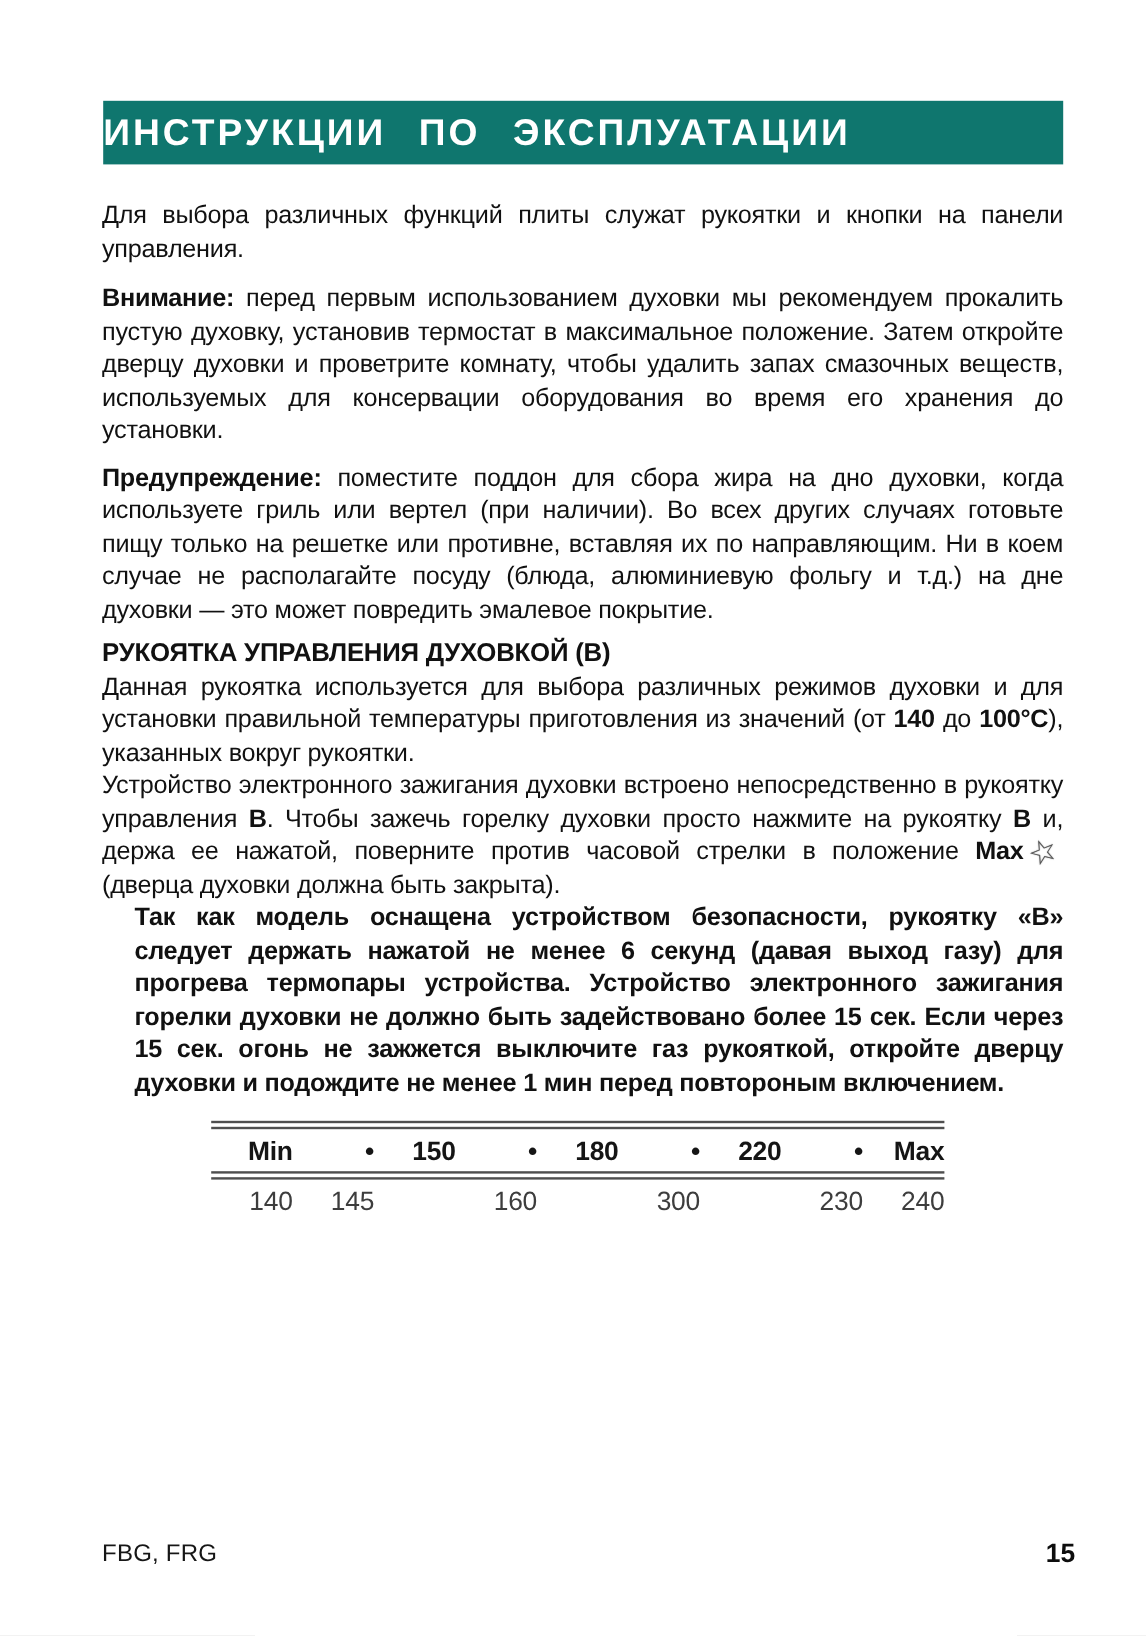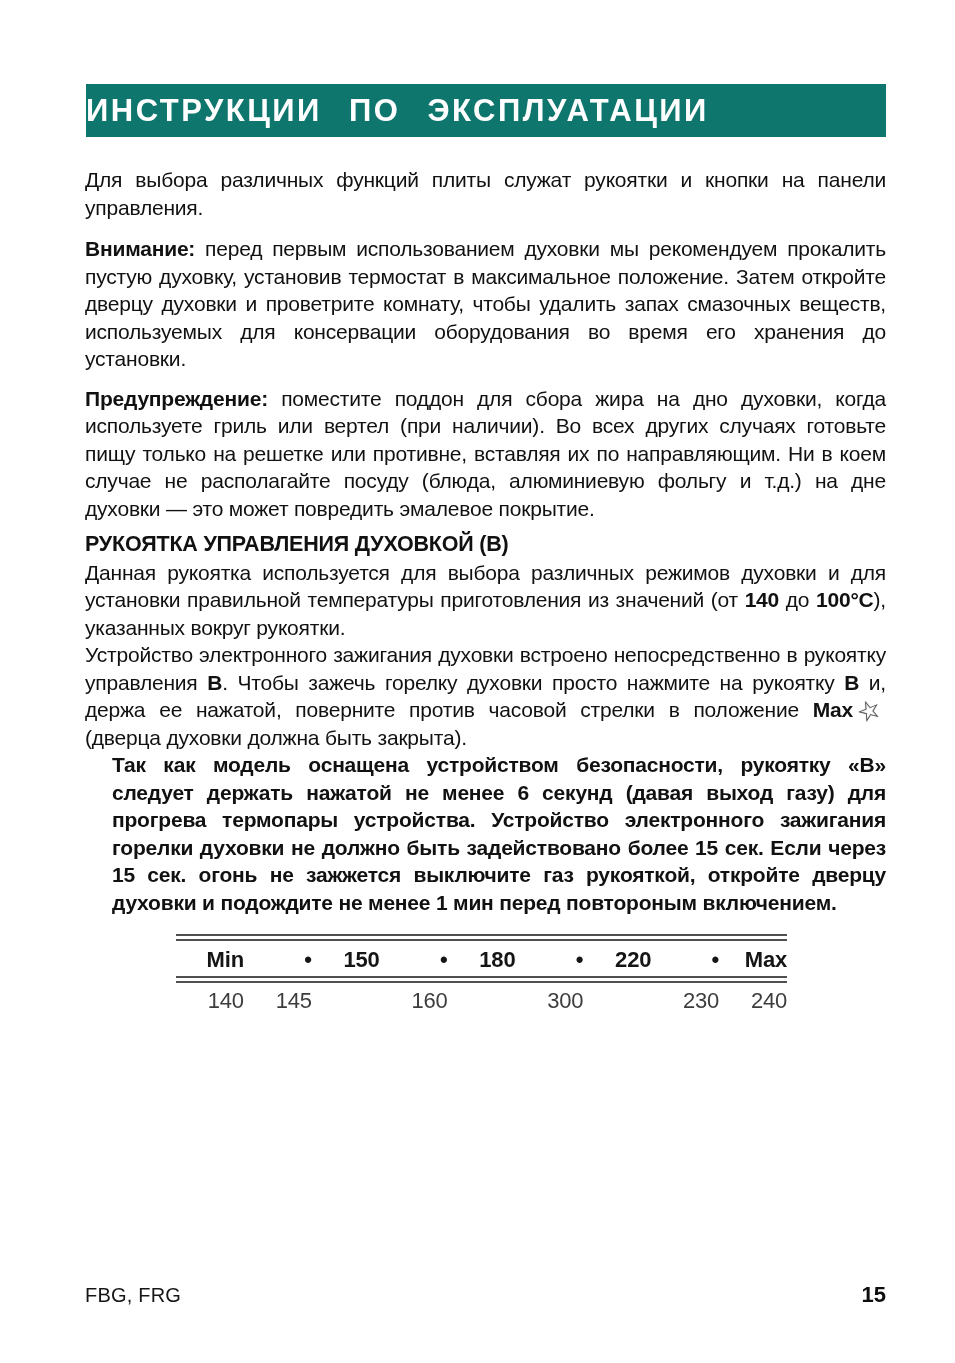--- a/index.html
+++ b/index.html
@@ -95,21 +95,21 @@
   .footer-left {
     position: absolute;
     left: 85px;
     top: 1284px;
     font-size: 20px;
     letter-spacing: 0.2px;
     color: #161616;
   }
   .footer-right {
     position: absolute;
-    right: 69px;
+    right: 59px;
     top: 1282px;
     font-size: 22px;
     font-weight: 700;
     color: #0d0d0d;
   }
 </style>
 </head>
 <body>
 
 <div class="page">

